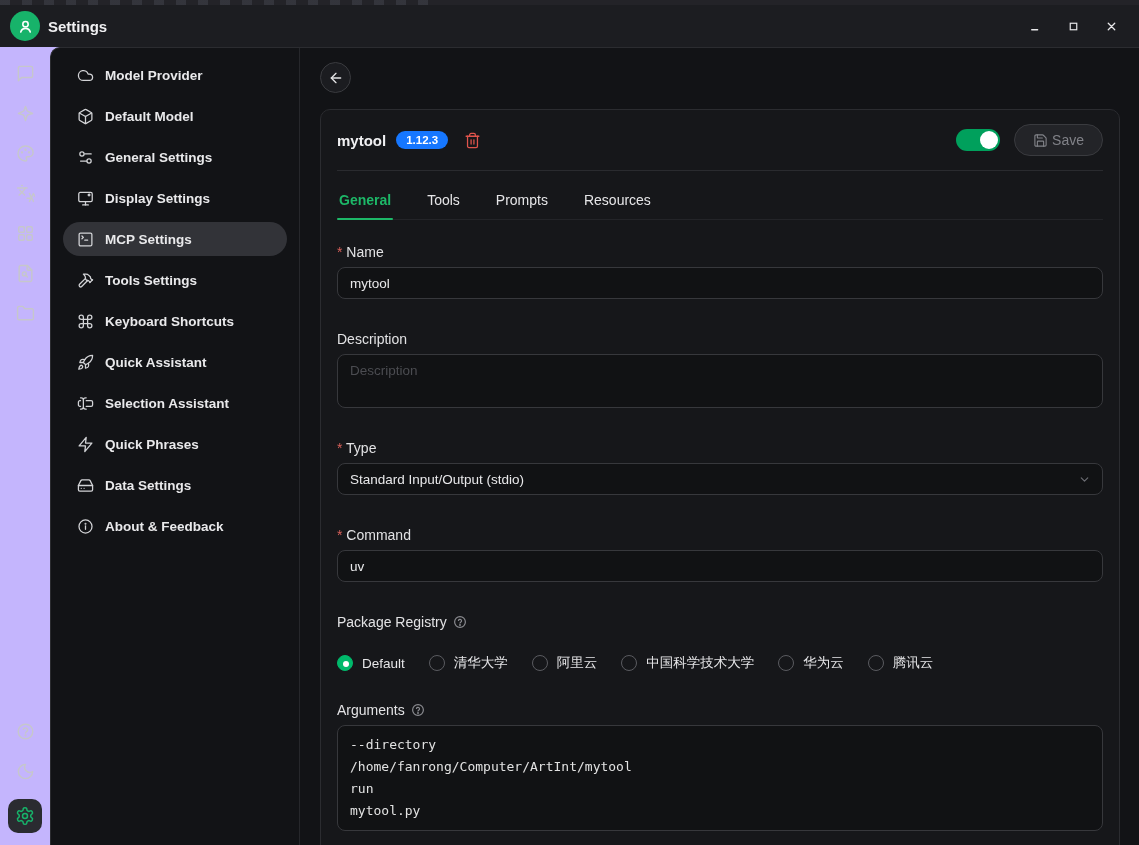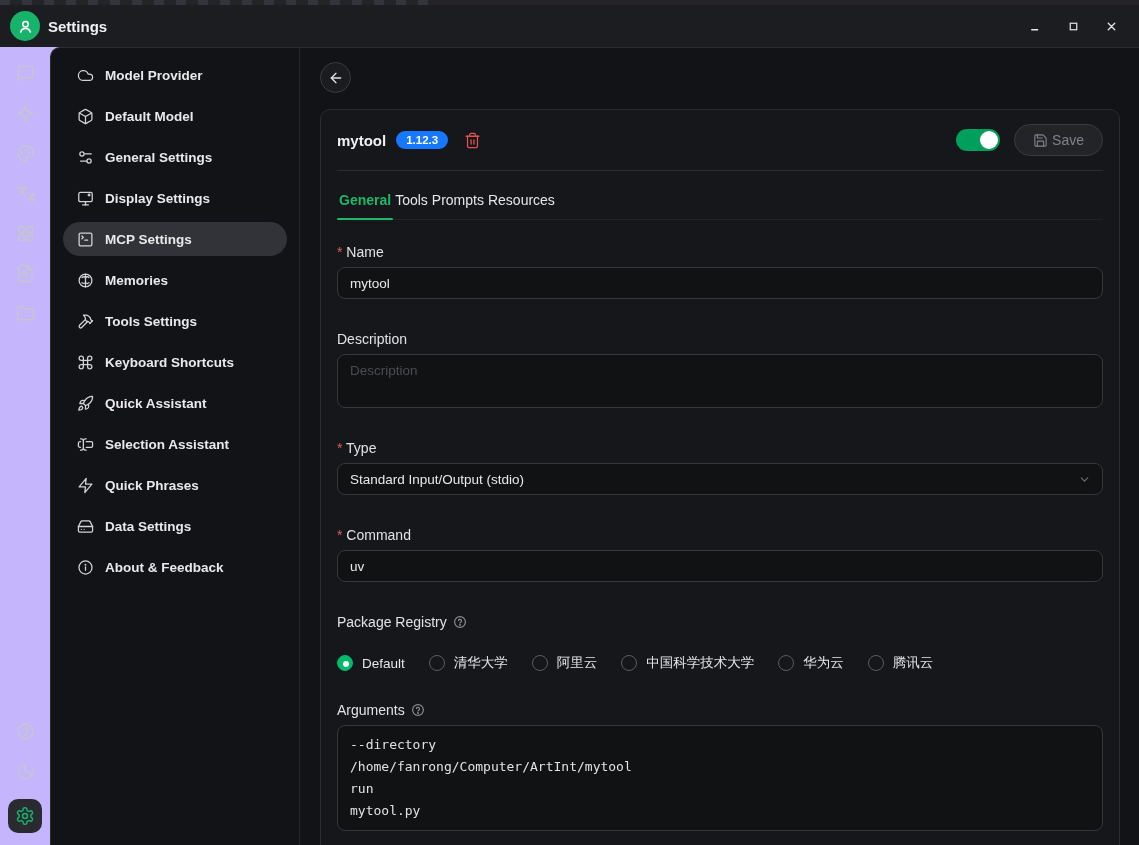--- a/index.html
+++ b/index.html
@@ -50,21 +50,21 @@
   .ver-badge{ margin-left:10px; background:#1677ff; color:#fff; font-size:11.5px; font-weight:bold; padding:3px 10px; border-radius:11px; }
   .trash-btn{ margin-left:16px; background:none; border:none; color:#e0544c; cursor:pointer; display:flex; }
   .trash-btn svg{ width:17px; height:17px; }
   .header-right{ margin-left:auto; display:flex; align-items:center; gap:14px; }
   .toggle{ width:44px; height:22px; border-radius:11px; background:#00a05c; position:relative; cursor:pointer; border:none; }
   .toggle .knob{ position:absolute; top:2px; right:2px; width:18px; height:18px; border-radius:50%; background:#fff; }
   .save-btn{ display:flex; align-items:center; gap:4px; height:32px; padding:0 18px; border-radius:16px; background:#232428; border:1px solid #3a3b3f; color:#818288; font-size:14px; cursor:pointer; }
   .save-btn svg{ width:15px; height:15px; }
   .card-divider{ height:1px; background:#2a2b2f; margin:14px 0 0 0; }
   
-  .tabs{ display:flex; margin-top:12px; border-bottom:1px solid #232428; }
+  .tabs{ display:flex; gap:32px; margin-top:12px; border-bottom:1px solid #232428; }
   .tab{ padding:9px 2px 11px 2px; font-size:14px; color:#e6e6e8; cursor:pointer; border:none; background:none; position:relative; }
   .tab.active{ color:#1db868; font-weight:bold; }
   .tab.active::after{ content:""; position:absolute; left:0; right:0; bottom:-1px; height:2px; background:#1db868; border-radius:1px; }
   
   .form{ margin-top:24px; }
   .fgroup{ margin-bottom:32px; }
   .flabel{ display:flex; align-items:center; gap:6px; font-size:14px; color:#e2e2e4; margin-bottom:7px; }
   .req::before{ content:"* "; color:#d8605a; }
   .help-ic{ color:#8c8d92; display:flex; }
   .help-ic svg{ width:14px; height:14px; }
@@ -238,33 +238,20 @@
         </div>
         <div class="side-item active">
           <span class="si">
               <svg viewBox="0 0 24 24" fill="none" stroke="currentColor" stroke-width="1.8" stroke-linecap="round" stroke-linejoin="round">
                 <rect x="3" y="3" width="18" height="18" rx="2"></rect>
                 <path d="m7 11 2-2-2-2"></path>
                 <path d="M11 13h4"></path>
               </svg>
             </span>
           <span class="lbl">MCP Settings</span>
-        </div>
-        <div class="side-item">
-          <span class="si">
-              <svg viewBox="0 0 24 24" fill="none" stroke="currentColor" stroke-width="1.8" stroke-linecap="round" stroke-linejoin="round">
-                <circle cx="12" cy="12" r="9"></circle>
-                <path d="M12 3v18"></path>
-                <path d="M12 8c-1.5-1.5-3.5-1.5-5 0"></path>
-                <path d="M12 8c1.5-1.5 3.5-1.5 5 0"></path>
-                <path d="M12 15c-1.5 1.5-3.5 1.5-5 0"></path>
-                <path d="M12 15c1.5 1.5 3.5 1.5 5 0"></path>
-              </svg>
-            </span>
-          <span class="lbl">Memories</span>
         </div>
         <div class="side-item">
           <span class="si">
               <svg viewBox="0 0 24 24" fill="none" stroke="currentColor" stroke-width="1.8" stroke-linecap="round" stroke-linejoin="round">
                 <path d="m15 12-8.37 8.37a1.5 1.5 0 1 1-3-3L12 9"></path>
                 <path d="m18 15 4-4"></path>
                 <path d="m21.5 11.5-1.9-1.9A2 2 0 0 1 19 8.2V7l-2.3-2.3a6 6 0 0 0-4.2-1.7L9 3l.9.8A6.2 6.2 0 0 1 12 8.4V10l2 2h1.2a2 2 0 0 1 1.4.6l1.9 1.9"></path>
               </svg>
             </span>
           <span class="lbl">Tools Settings</span>

